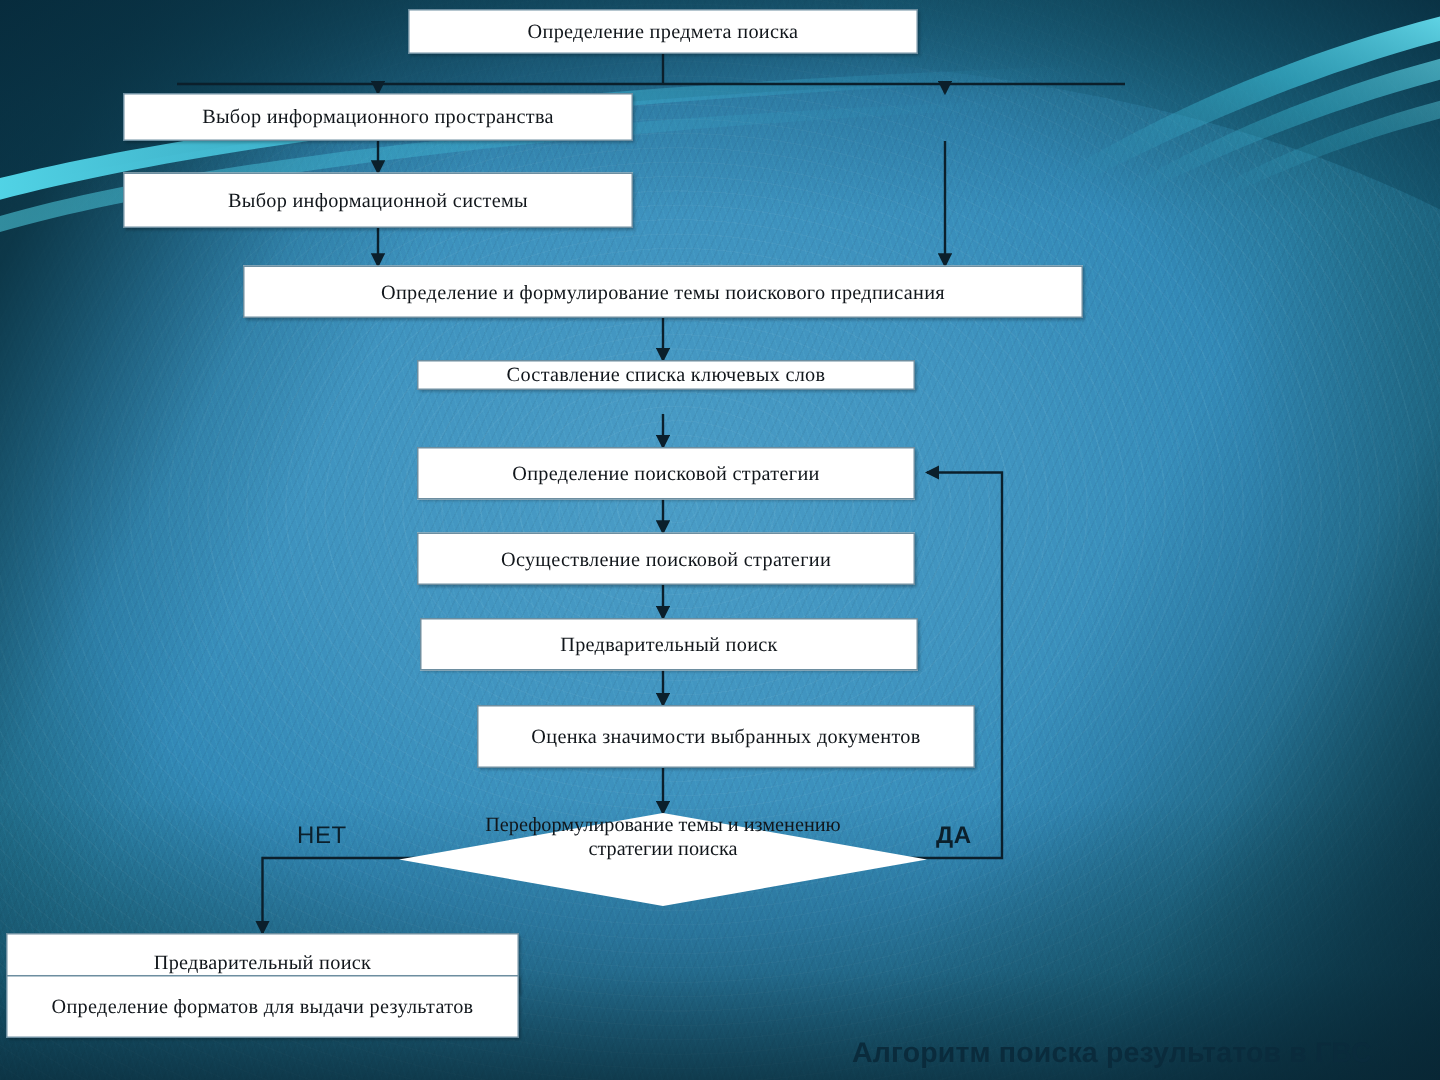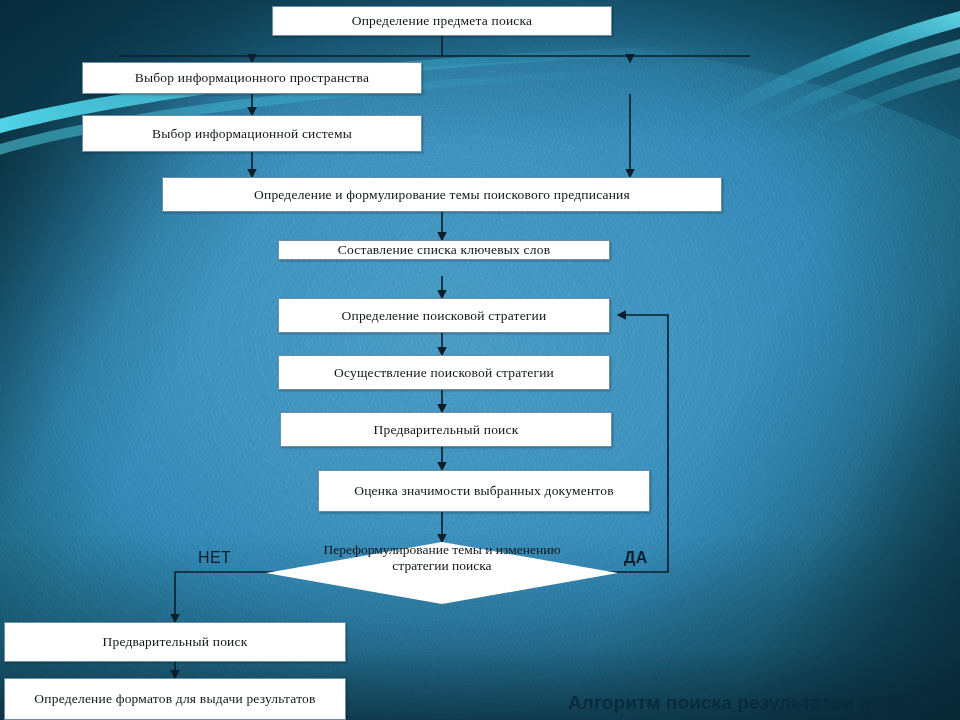--- a/index.html
+++ b/index.html
@@ -275,21 +275,21 @@
       <div class="diamond-text">Переформулирование темы и изменению стратегии поиска</div>
     </div>
 
     <span class="branch-label" style="left:198px; top:549px;">НЕТ</span>
     <span class="branch-label" style="left:624px; top:549px;font-weight:bold;">ДА</span>
 
     <div class="node" style="left:4px; top:622px; width:342px; height:40px;">
       <span>Предварительный поиск</span>
     </div>
 
-    <div class="node" style="left:4px; top:678px; width:342px; height:42px;">
+    <div class="node" style="left:4px; top:650px; width:342px; height:42px;">
       <span>Определение форматов для выдачи результатов</span>
     </div>
 
   </div>
 
   <div class="slide-title" style="left:568px; top:692px;">Алгоритм поиска результатов в ГВС</div>
 
 </div>
 
 </body></html>

